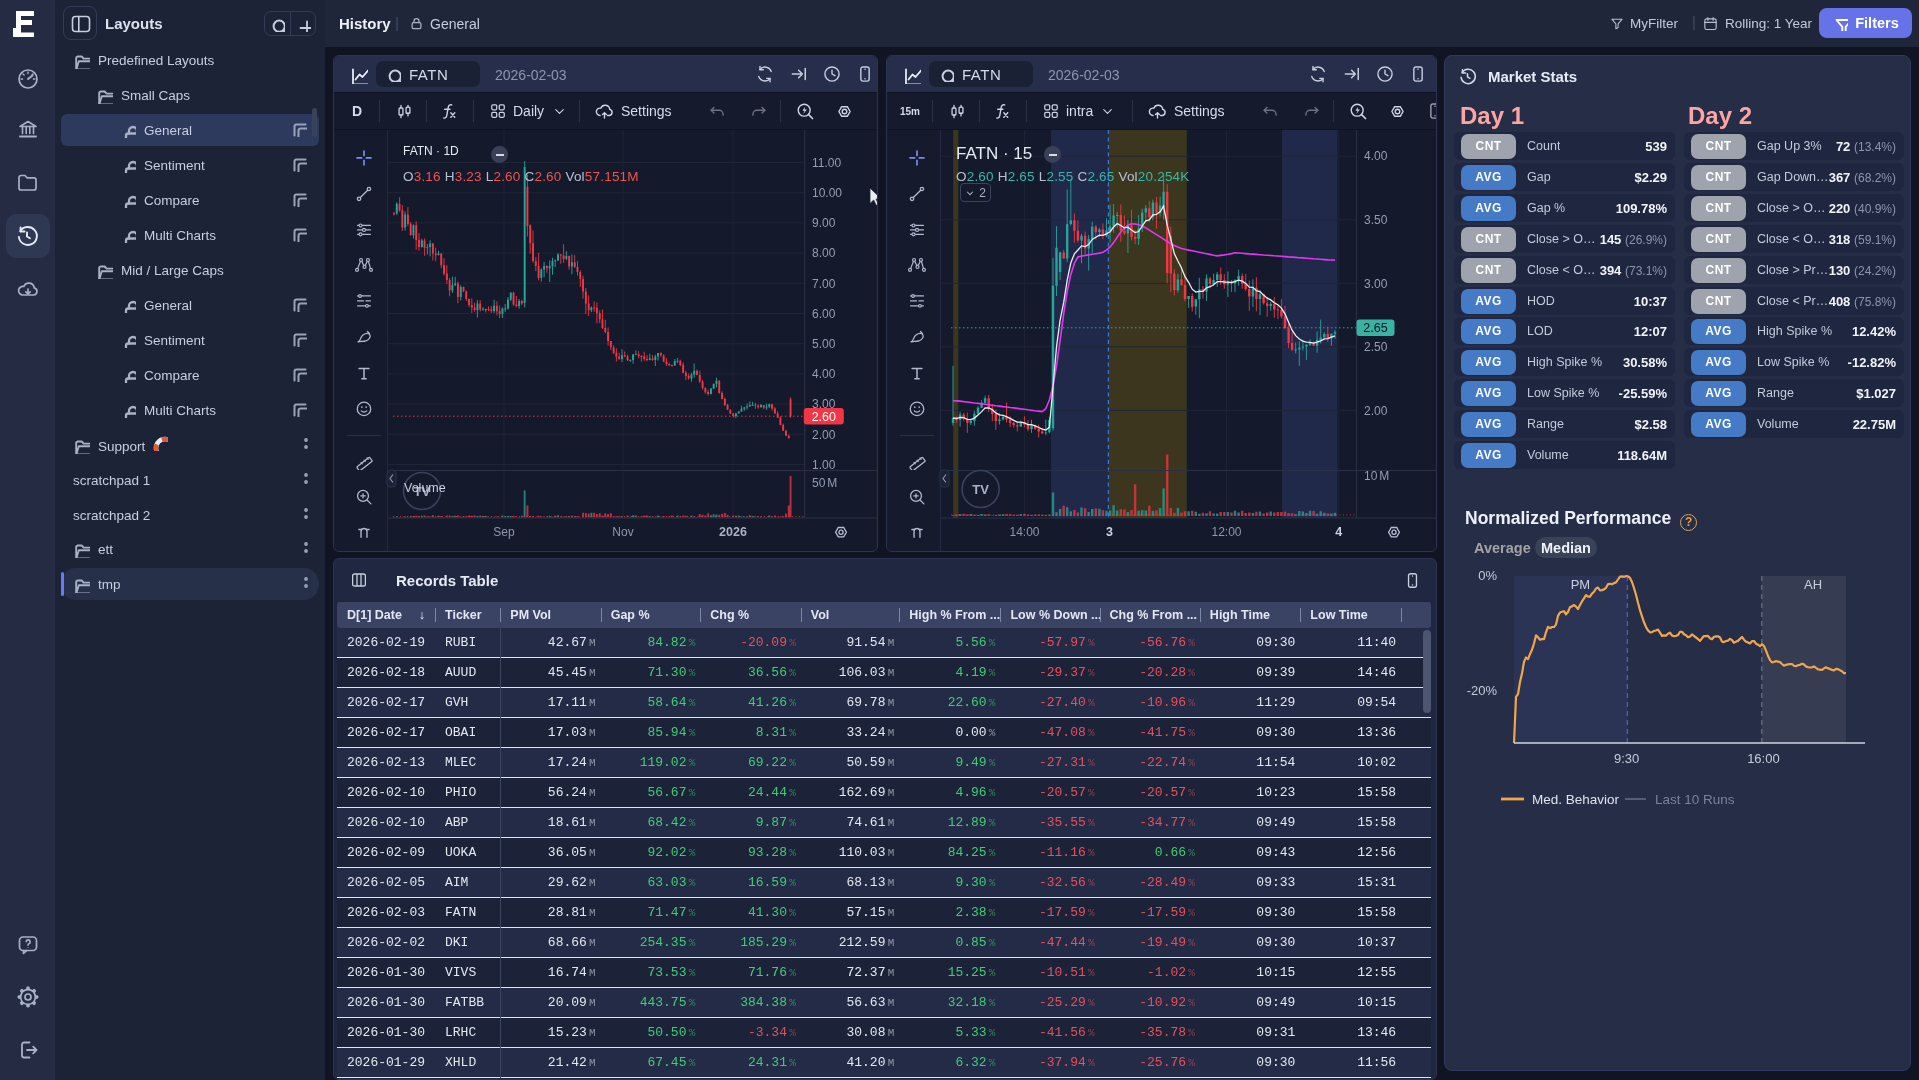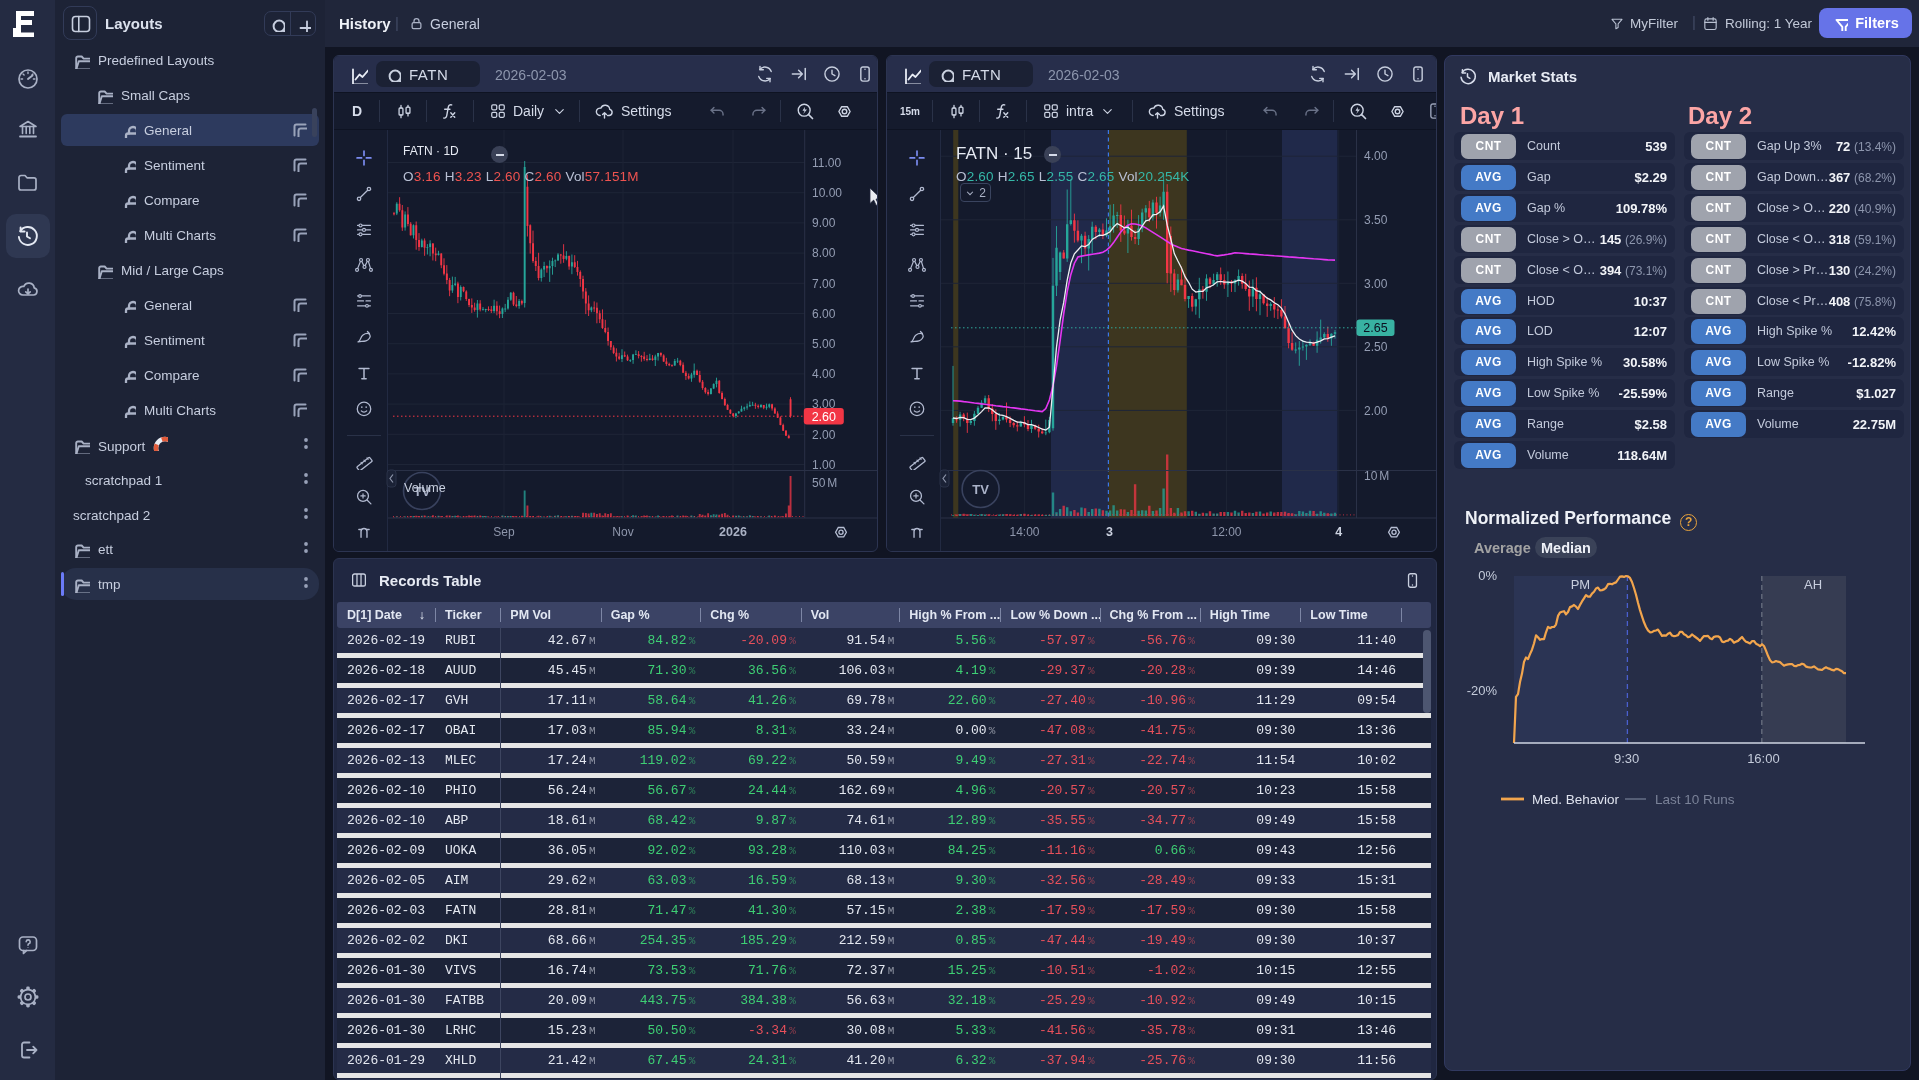--- a/index.html
+++ b/index.html
@@ -24,21 +24,21 @@
 .searchpill{height:26px;background:#1b2134;border-radius:7px;display:flex;align-items:center;color:#d4dae8;font-size:15px;font-weight:500;letter-spacing:.6px}
 .ltools{position:absolute;left:0;top:74px;width:54px;bottom:0;background:#151b2d;border-right:1px solid #222a42;display:flex;flex-direction:column;align-items:flex-start;padding-top:10px}
 .ltools svg{margin:9px 0 9px 21px}
 
 #records{position:absolute;left:333px;top:558px;width:1104px;height:522px;background:#202741;border:1px solid #2c3451;border-radius:6px;overflow:hidden}
 #rtitle{position:absolute;left:0;top:0;right:0;height:42px;display:flex;align-items:center;color:#e7ebf4;font-size:15px;font-weight:bold}
 .thead{position:absolute;left:3px;top:43px;width:1094px;height:26px;background:#3b4365;border-radius:3px;display:flex;align-items:center;font-weight:bold;font-size:12.5px;color:#e2e7f2}
 .thead .hc{display:flex;align-items:center;height:100%;position:relative}
 .thead .hc span{padding-left:10px;white-space:nowrap;overflow:hidden}
 .hsep{position:absolute;left:0;top:6px;bottom:6px;width:1px;background:#7d86a5}
-.trow{display:flex;align-items:center;height:30px;border-bottom:5px solid #e5e5e5;font-family:"Liberation Mono",monospace;font-size:13px;color:#e4e8f0}
+.trow{display:flex;align-items:center;height:30px;border-bottom:1px solid #e5e5e5;font-family:"Liberation Mono",monospace;font-size:13px;color:#e4e8f0}
 .trow .c{white-space:nowrap;overflow:hidden}
 .tr0{background:#242b46}
 .tr1{background:#1c2338}
 .num{text-align:right;padding-right:5px}
 .sfx{opacity:.55;font-size:11px}
 .grn{color:#3ecf74}
 .red{color:#e8505b}
 
 #rpanel{position:absolute;left:1444px;top:55px;width:467px;height:1016px;background:#262d47;border:1px solid #313960;border-radius:8px;overflow:hidden}
 .srow{position:absolute;height:28px;background:#1f2640;border-radius:6px;display:flex;align-items:center}
@@ -246,21 +246,21 @@
             <circle cx="12" cy="12" r="3.5" fill="#1d2336"></circle>
           </svg>
         </span></span>
       <span class="kebab"><svg class="" width="17" height="17" viewBox="0 0 17 17" style="" fill="none">
           <circle cx="12" cy="5" r="1.9" fill="#98a1b8"></circle>
           <circle cx="12" cy="12" r="1.9" fill="#98a1b8"></circle>
           <circle cx="12" cy="19" r="1.9" fill="#98a1b8"></circle>
         </svg></span>
     </div>
     <div class="lprow " style="top:464px;padding-left:12px">
-      <span style="margin-left:12px">scratchpad 1</span>
+      <span style="margin-left:0">scratchpad 1</span>
       <span class="kebab"><svg class="" width="17" height="17" viewBox="0 0 17 17" style="" fill="none">
           <circle cx="12" cy="5" r="1.9" fill="#98a1b8"></circle>
           <circle cx="12" cy="12" r="1.9" fill="#98a1b8"></circle>
           <circle cx="12" cy="19" r="1.9" fill="#98a1b8"></circle>
         </svg></span>
     </div>
     <div class="lprow " style="top:499px;padding-left:12px">
       <span style="margin-left:0">scratchpad 2</span>
       <span class="kebab"><svg class="" width="17" height="17" viewBox="0 0 17 17" style="" fill="none">
           <circle cx="12" cy="5" r="1.9" fill="#98a1b8"></circle>
@@ -716,21 +716,21 @@
       </svg>
       <span style="margin-left:4px">2</span>
     </div>
   </div>
 <div id="records">
     <div id="rtitle">
       <svg style="margin-left:16px" width="18" height="18" viewBox="0 0 24 24" fill="none">
         <rect x="3.5" y="4" width="17" height="16" rx="2.5" stroke="#c9d0df" stroke-width="1.7"></rect>
         <path d="M9.3 4v16M14.7 4v16" stroke="#c9d0df" stroke-width="1.7"></path>
       </svg>
-      <span style="margin-left:11px">Records Table</span>
+      <span style="margin-left:28px">Records Table</span>
       <svg style="position:absolute;right:14px;top:12px" width="19" height="19" viewBox="0 0 24 24" fill="none">
         <rect x="7" y="3.5" width="10" height="17" rx="2.5" stroke="#c9d0df" stroke-width="1.7" stroke-linecap="round" stroke-linejoin="round"></rect>
         <circle cx="12" cy="6.3" r="0.9" fill="#c9d0df"></circle>
         <circle cx="12" cy="17.7" r="0.9" fill="#c9d0df"></circle>
       </svg>
     </div>
     <div class="thead">
       <div class="hc" style="width:98.0px">
         <span>D[1] Date&nbsp;&nbsp;<span style="font-weight:normal">↓</span></span>
       </div>

